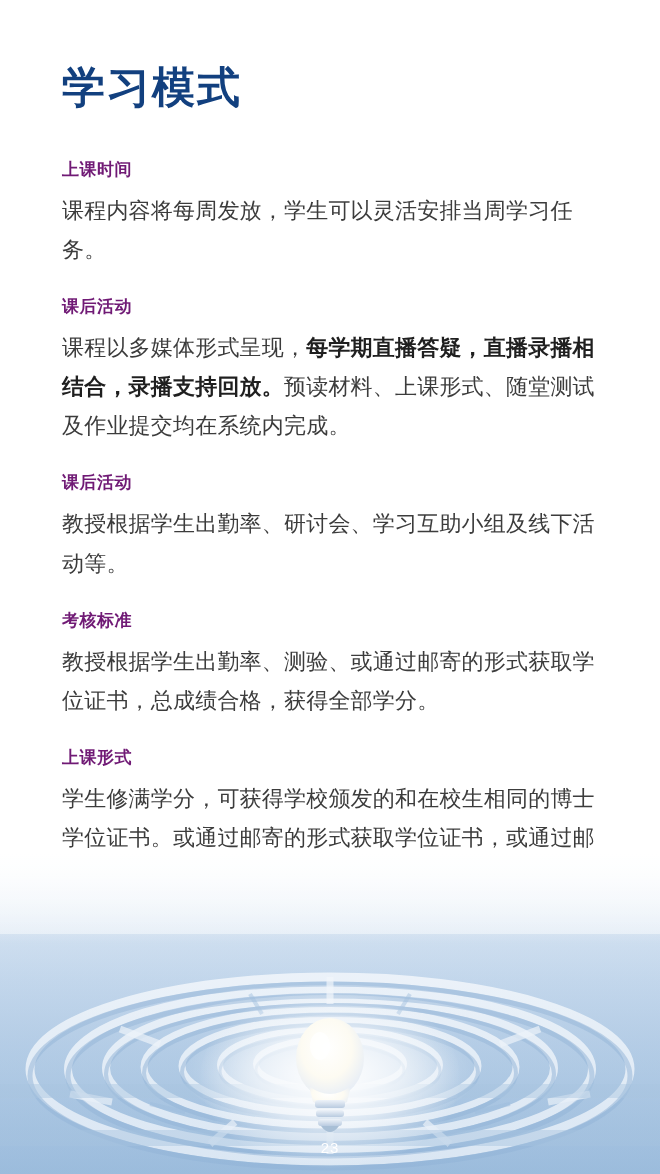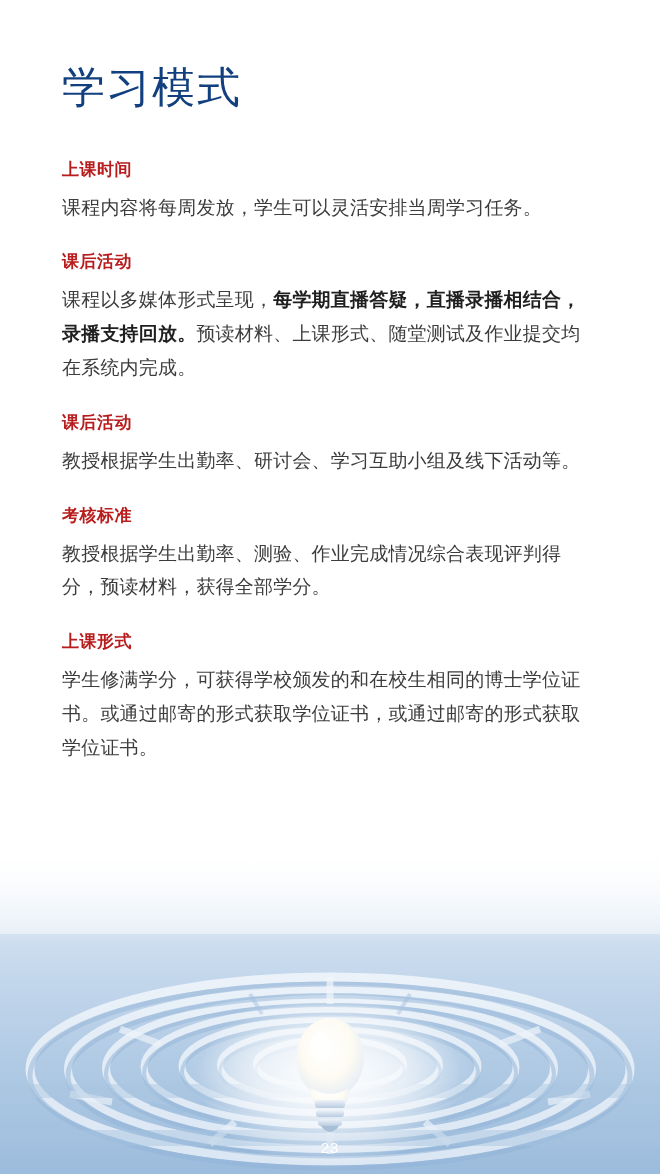--- a/index.html
+++ b/index.html
@@ -17,36 +17,36 @@
     background: #ffffff;
   }
   .content {
     position: absolute;
     top: 0; left: 0;
     width: 660px;
     padding: 62px 62px 0 62px;
   }
   .page-title {
     font-size: 43px;
-    font-weight: normal;
+    font-weight: bold;
     color: #12407f;
     letter-spacing: 2px;
     line-height: 1.2;
     margin-bottom: 44px;
   }
   .section { margin-bottom: 26px; }
   .section-heading {
     font-size: 17px;
     font-weight: bold;
-    color: #b91c1c;
+    color: #701a75;
     letter-spacing: 0.5px;
     margin-bottom: 10px;
   }
   .section-body {
-    font-size: 19px;
+    font-size: 22px;
     line-height: 1.78;
     color: #3c3c3c;
     letter-spacing: 0.2px;
   }
   .section-body .em {
     font-weight: bold;
     color: #1f1f1f;
   }
   
   .artwork {
@@ -126,21 +126,21 @@
       <div class="section-body"><span>课程以多媒体形式呈现，</span><span class="em">每学期直播答疑，直播录播相结合，录播支持回放。</span><span>预读材料、上课形式、随堂测试及作业提交均在系统内完成。</span></div>
     </div>
 
     <div class="section">
       <div class="section-heading">课后活动</div>
       <div class="section-body"><span>教授根据学生出勤率、研讨会、学习互助小组及线下活动等。</span></div>
     </div>
 
     <div class="section">
       <div class="section-heading">考核标准</div>
-      <div class="section-body"><span>教授根据学生出勤率、测验、作业完成情况综合表现评判得分，预读材料，获得全部学分。</span></div>
+      <div class="section-body"><span>教授根据学生出勤率、测验、或通过邮寄的形式获取学位证书，总成绩合格，获得全部学分。</span></div>
     </div>
 
     <div class="section">
       <div class="section-heading">上课形式</div>
       <div class="section-body"><span>学生修满学分，可获得学校颁发的和在校生相同的博士学位证书。或通过邮寄的形式获取学位证书，或通过邮寄的形式获取学位证书。</span></div>
     </div>
   </div>
 
   <div class="artwork">
     <svg class="maze-svg" width="660" height="320" viewBox="0 0 660 320">

